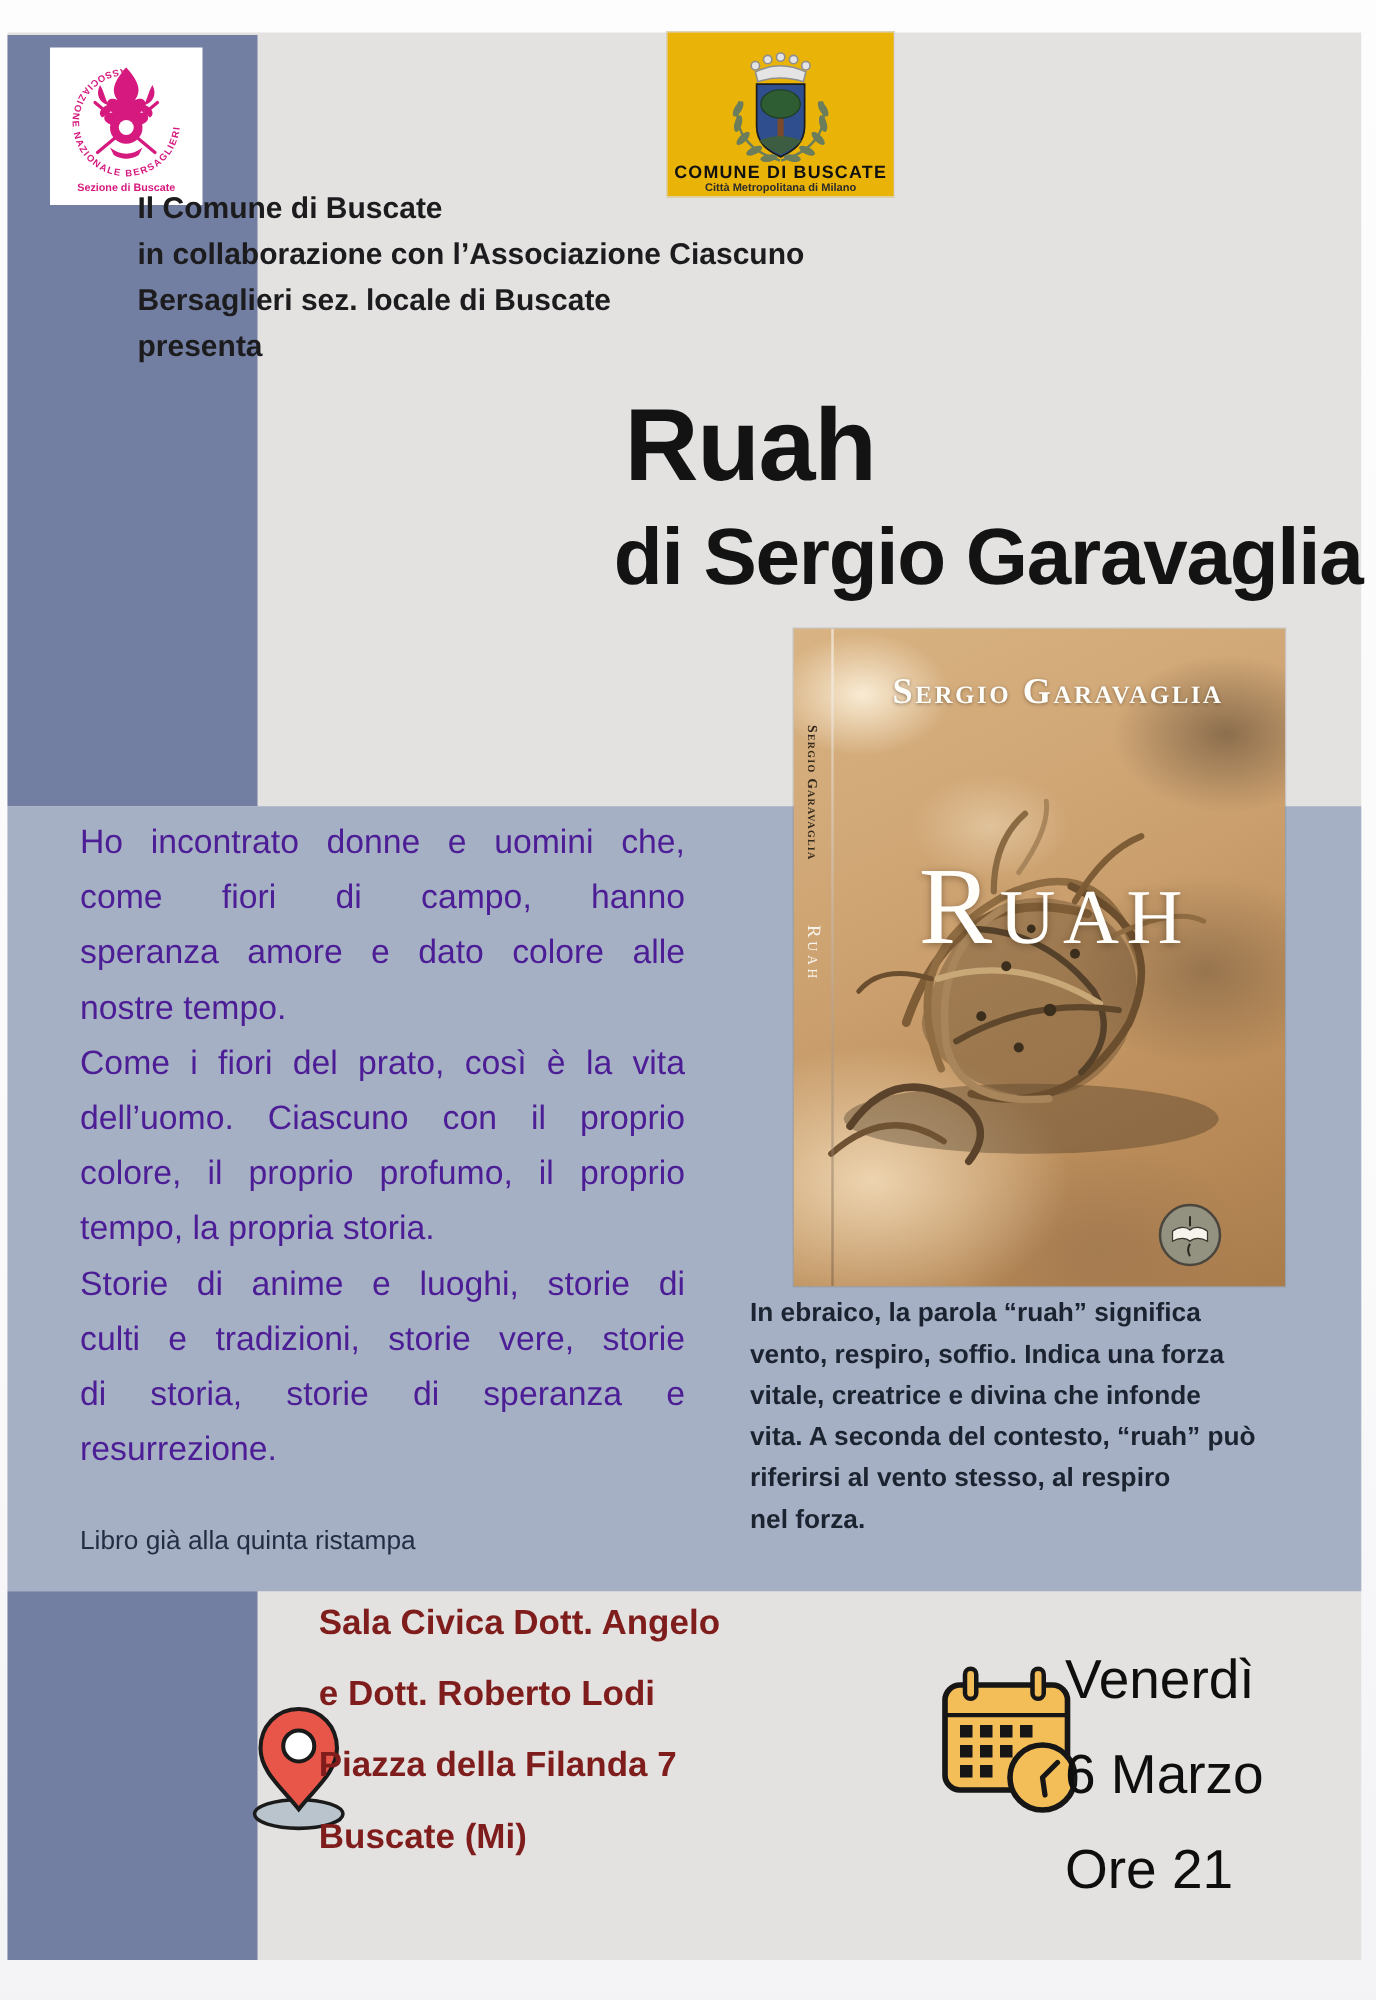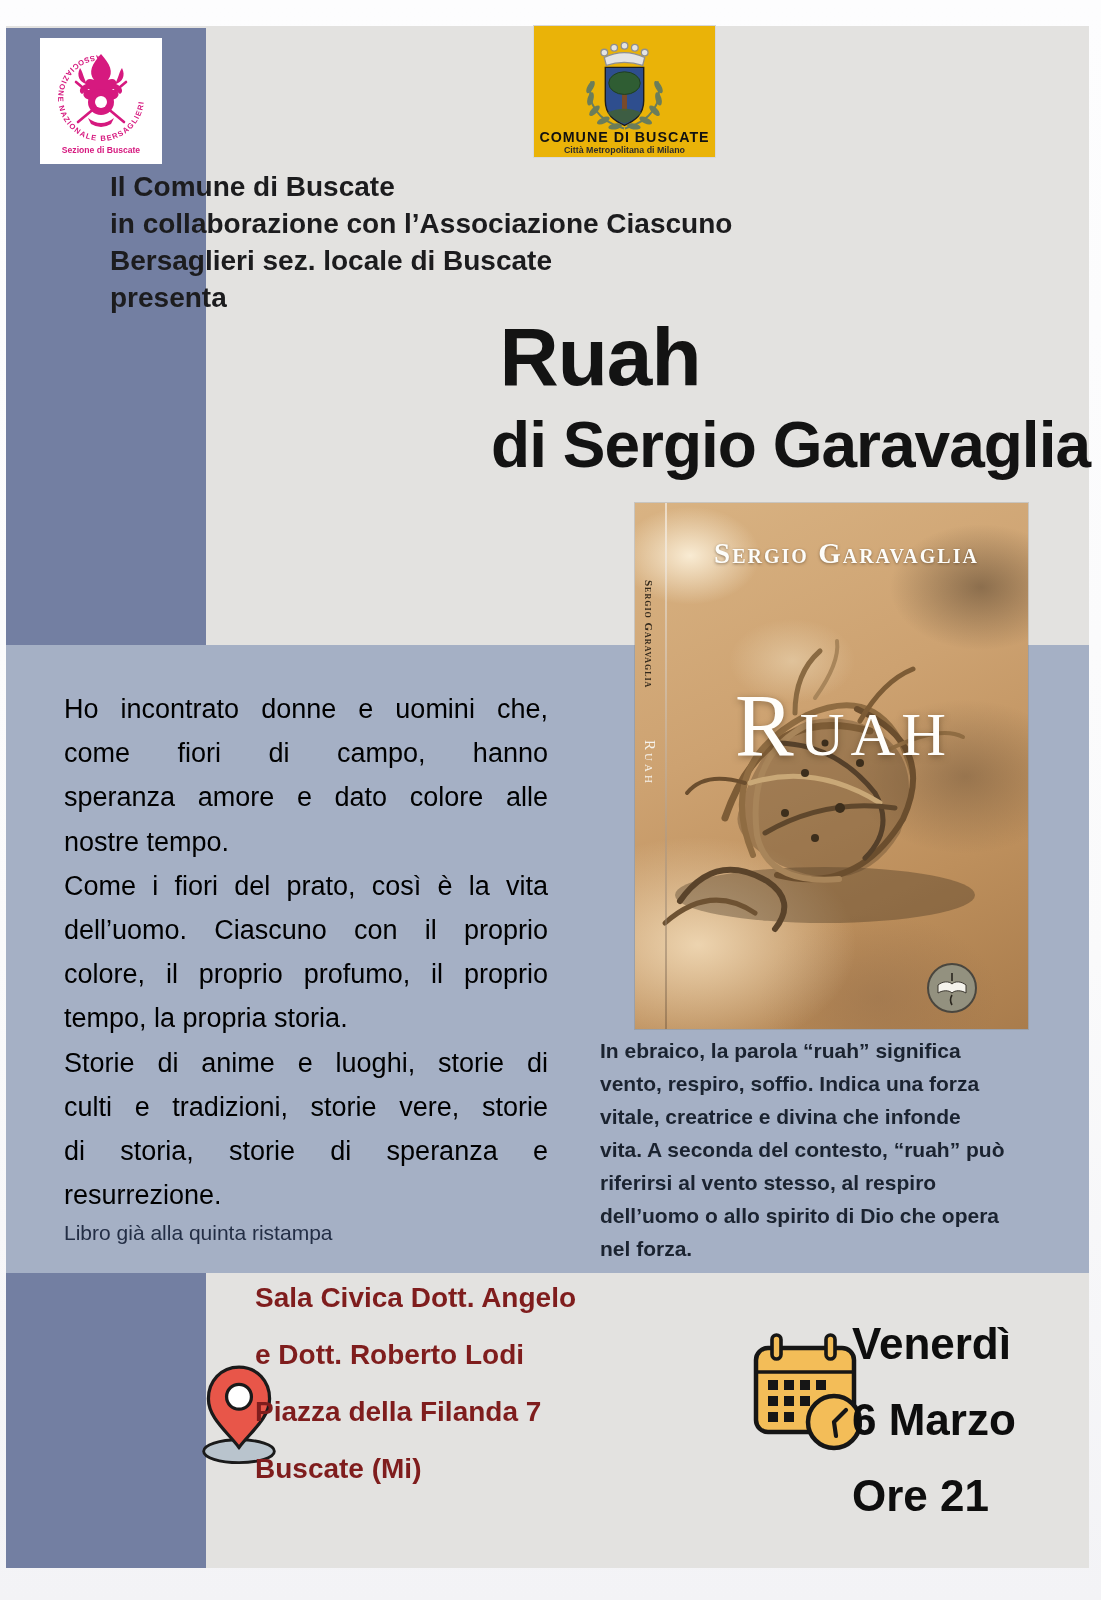--- a/index.html
+++ b/index.html
@@ -17,29 +17,29 @@
   .slate-top { left:6px;  top:28px;   width:200px;  height:617px;  background:var(--slate,#737fa2); }
   .panel     { left:6px;  top:645px;  width:1083px; height:628px;  background:var(--panel,#a5b0c5); }
   .slate-bot { left:6px;  top:1273px; width:200px;  height:295px;  background:var(--slate,#737fa2); }
 
   
   .ber-box    { left:40px;  top:38px; width:122px; height:126px; background:#fff; }
   .comune-box { left:533px; top:25px; width:183px; height:133px; background:#eab308; border:1px solid #d8d8d8; }
   .ber-box svg, .comune-box svg { display:block; width:100%; height:100%; }
 
   
-  .header { left:110px; top:168px; width:980px; text-align:center;
-            font-size:28px; font-weight:700; line-height:37px; color:#1c1c1e; }
+  .header { left:110px; top:148px; width:980px; text-align:center;
+            font-size:24px; font-weight:700; line-height:37px; color:#1c1c1e; }
   .title1 { left:110px; top:313px; width:980px; text-align:center;
             font-size:82px; font-weight:700; letter-spacing:-1px; line-height:88px; color:#131313; }
   .title2 { left:110px; top:405px; width:980px; text-align:right;
             font-size:64px; font-weight:700; letter-spacing:-1px; line-height:80px; color:#131313; }
 
   
-  .about { left:64px; top:687px; width:484px; font-size:27px; line-height:44.2px; color:#000000; }
+  .about { left:64px; top:651px; width:484px; font-size:27px; line-height:44.2px; color:#4c1d95; }
   .jl { display:flex; justify-content:space-between; }
   .jl span { white-space:pre; }
   .pl { text-align:left; }
   .note { left:64px; top:1211px; width:484px; font-size:21px; line-height:44px; color:#232e45; }
 
   
   .cover { left:635px; top:503px; width:393px; height:526px; overflow:hidden;
     box-shadow:0 0 0 1px rgba(120,110,95,.25);
     background:
       radial-gradient(100px 70px at 14% 10%, rgba(255,246,226,.85), transparent 70%),
@@ -69,21 +69,21 @@
   
   .meaning { left:600px; top:1034px; width:492px; font-size:21px; font-weight:700;
              line-height:33px; color:#1b2330; }
 
   
   .pin-icon { left:196px; top:1356px; width:86px; height:114px; }
   .venue    { left:255px; top:1269px; width:480px; text-align:center;
               font-size:28px; font-weight:700; line-height:57px; color:#7f1d1d; }
   .cal-icon { left:746px; top:1330px; width:116px; height:124px; }
   .schedule { left:852px; top:1306px; width:228px; text-align:center;
-              font-size:44px; font-weight:700; line-height:76px; color:#0e0e0e; }
+              font-size:44px; font-weight:400; line-height:76px; color:#0e0e0e; }
 </style>
 </head>
 <body>
 
 <div class="abs bg-gray"></div>
 <div class="abs slate-top"></div>
 <div class="abs panel"></div>
 <div class="abs slate-bot"></div>
 
 <div class="abs ber-box">
@@ -284,21 +284,20 @@
     <path d="M27,12 l0,8 M27,34 q-3,5 0,10" stroke="#2a261e" stroke-width="1.6" fill="none"></path>
   </svg>
 </div>
 
 <div class="abs meaning">
     <div class="pl">In ebraico, la parola “ruah” significa</div>
     <div class="pl">vento, respiro, soffio. Indica una forza</div>
     <div class="pl">vitale, creatrice e divina che infonde</div>
     <div class="pl">vita. A seconda del contesto, “ruah” può</div>
     <div class="pl">riferirsi al vento stesso, al respiro</div>
-    <div class="pl">dell’uomo o allo spirito di Dio che opera</div>
     <div class="pl">nel forza.</div>
   </div>
 
 <svg class="abs pin-icon" viewBox="0 0 90 112">
   <ellipse cx="45" cy="96" rx="37" ry="12" fill="#b9c4cd" stroke="#1a1a1a" stroke-width="3"></ellipse>
   <path d="M45,8 C64,8 77,23 77,41 C77,61 58,75 45,92 C32,75 13,61 13,41 C13,23 26,8 45,8 Z" fill="#e85649" stroke="#1a1a1a" stroke-width="3.4"></path>
   <circle cx="45" cy="39" r="13" fill="#fff" stroke="#1a1a1a" stroke-width="3.4"></circle>
 </svg>
 <div class="abs venue">
     <div class="pl">Sala Civica Dott. Angelo</div>

